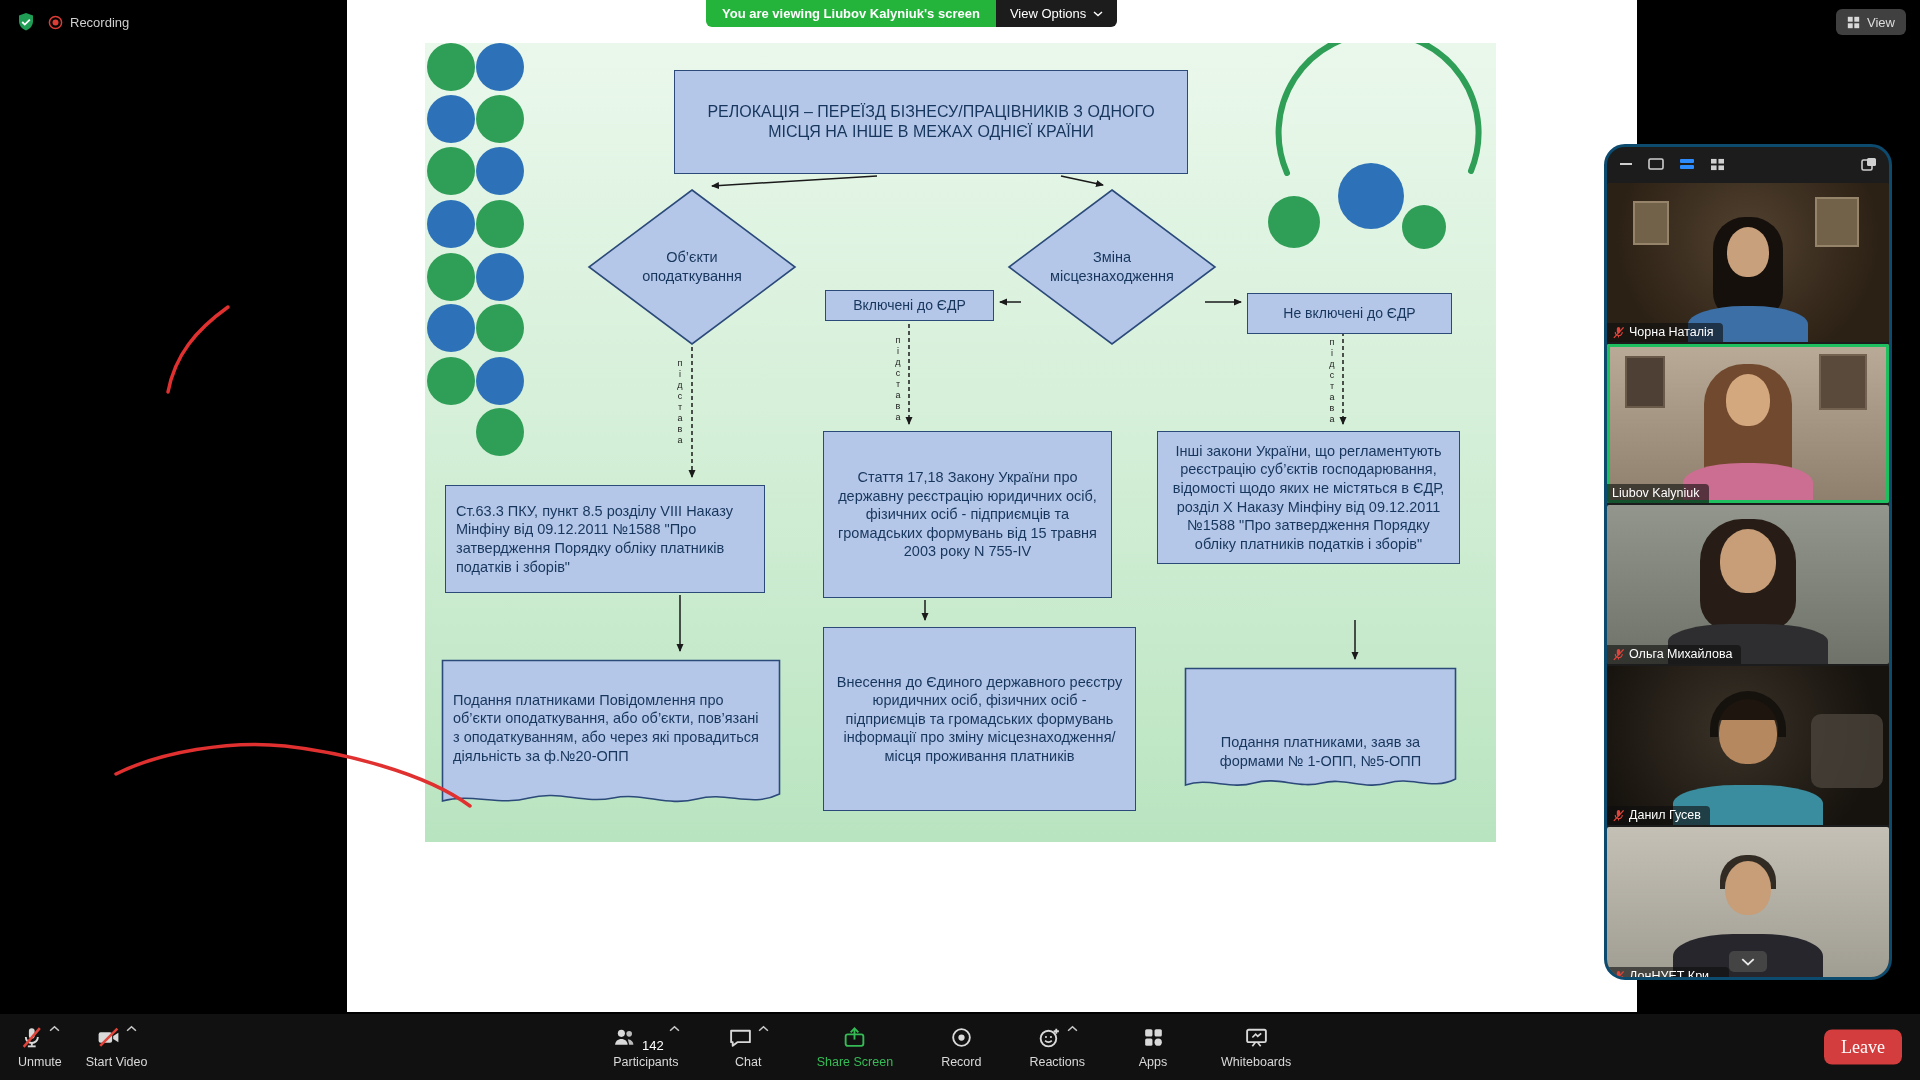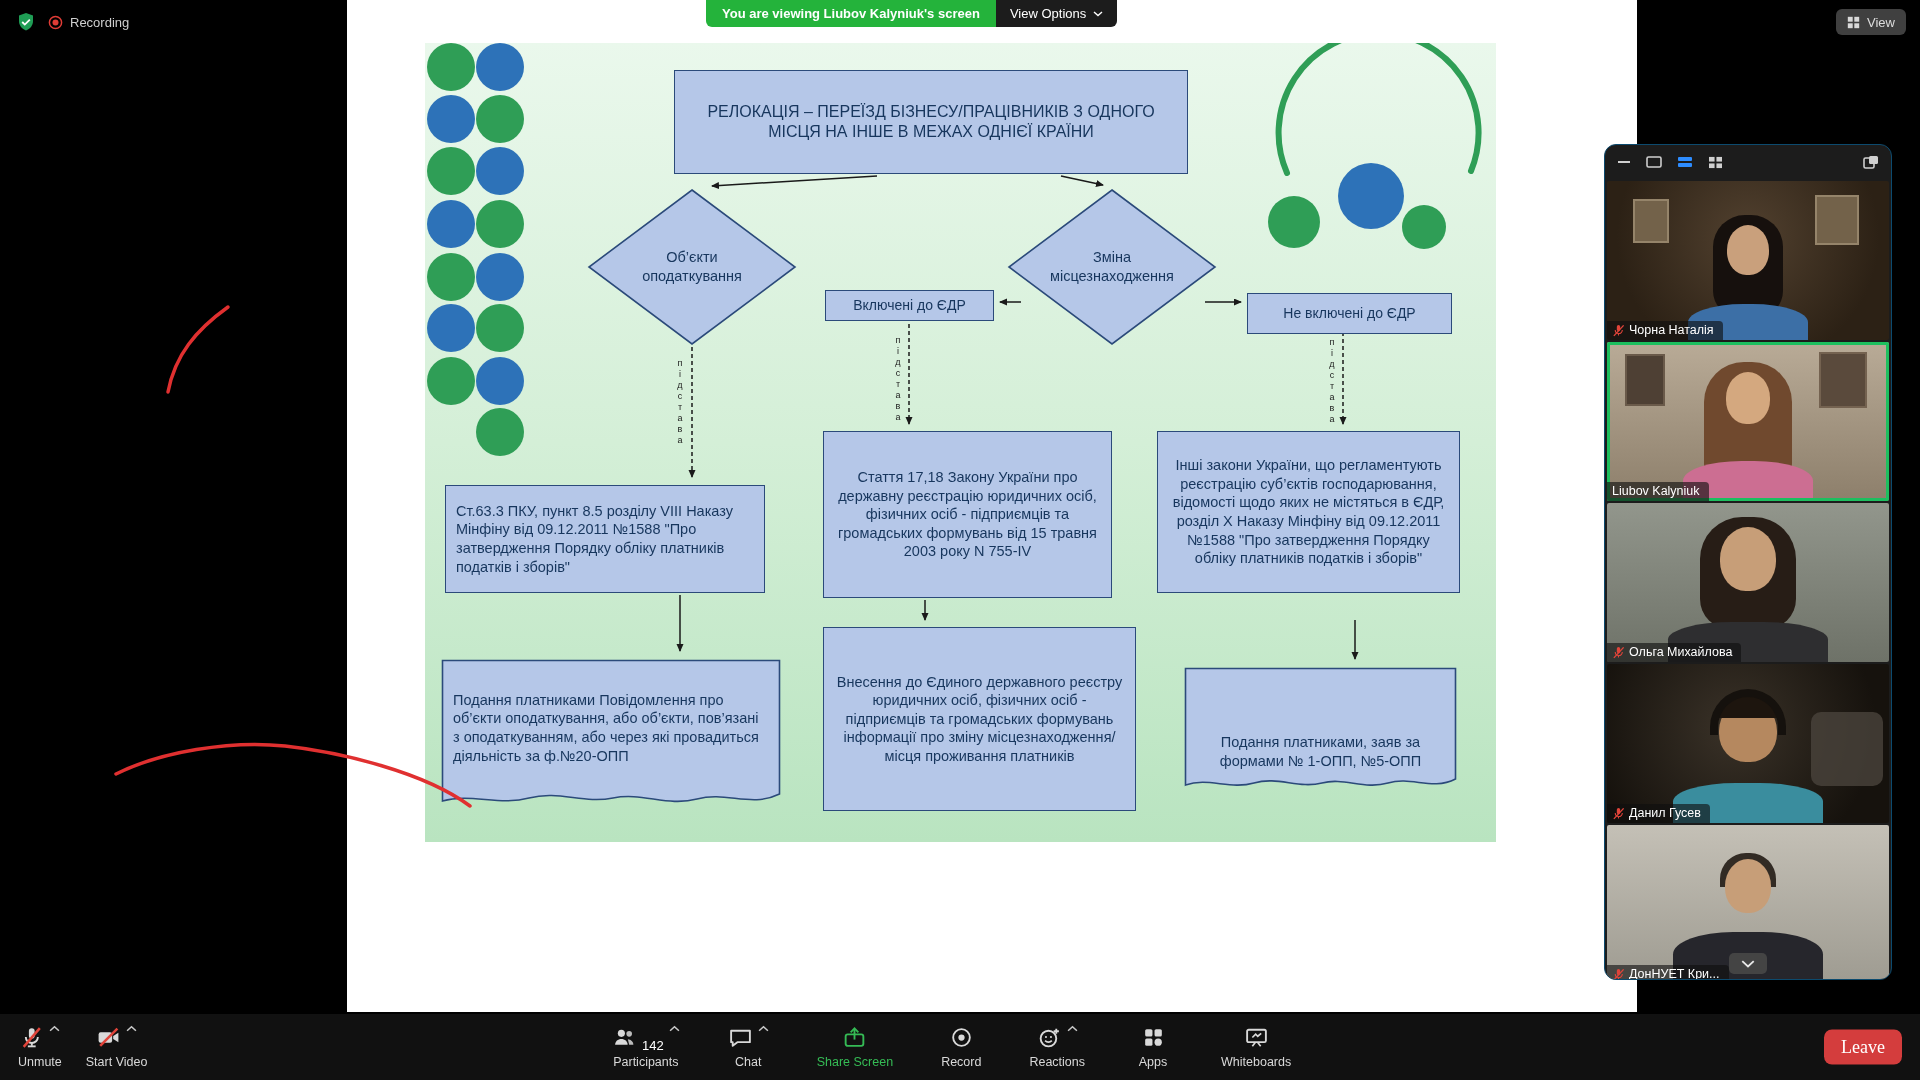--- a/index.html
+++ b/index.html
@@ -34,21 +34,21 @@
   .banner{position:absolute;left:706px;top:0;height:27px;display:flex;z-index:40}
   .banner-green{background:#24b33b;color:#fff;font-size:13px;font-weight:bold;
         display:flex;align-items:center;padding:0 16px;border-radius:0 0 0 6px}
   .banner-options{background:#1c1c1c;color:#fff;font-size:13px;display:flex;align-items:center;
         gap:7px;padding:0 14px;border-radius:0 0 6px 0;cursor:pointer}
   .view-btn{position:absolute;right:14px;top:9px;height:26px;background:#404040;border-radius:6px;
         color:#ddd;font-size:13px;display:flex;align-items:center;gap:7px;padding:0 11px;z-index:30;cursor:pointer}
 
   
   .panel{position:absolute;left:1604px;top:144px;width:288px;height:836px;background:#1c1c1c;
-         border:1px solid #0c4a6e;border-radius:12px;overflow:hidden;z-index:20}
+         border:3px solid #0c4a6e;border-radius:21px;overflow:hidden;z-index:20}
   .panel-header{height:34px;display:flex;align-items:center;padding:0 12px;gap:15px}
   .panel-header .spacer{flex:1}
   .ph-icon{display:flex;align-items:center;cursor:pointer}
   .tiles{display:flex;flex-direction:column}
   .tile{position:relative;width:282px;height:159px;margin:2px auto 0;overflow:hidden;border-radius:2px;cursor:pointer}
   .tile.active::after{content:"";position:absolute;inset:0;border:3px solid #1dbf5f;pointer-events:none}
   .p-hair,.p-head,.p-body{position:absolute;left:50%;transform:translateX(-50%)}
   .p-head{border-radius:50% 50% 46% 46%}
   .p-body{bottom:-4px}
   .frame{position:absolute;background:#73624a;border:2px solid #95846a}
@@ -160,21 +160,21 @@
     </svg>
     <svg class="doc-shape" style="left:759px;top:624px" width="273" height="131" viewBox="0 0 273 131">
       <path d="M1.5 1.5 H271.5 V112 C248 124 228 109 204 116 C180 123 160 110 138 116 C114 122 94 109 70 116 C46 123 24 110 1.5 118 Z" fill="#b5c7e8" stroke="#2b4a7a" stroke-width="1.6"></path>
     </svg>
 
     <div class="node title" style="left:249px;top:27px;width:514px;height:104px">РЕЛОКАЦІЯ – ПЕРЕЇЗД БІЗНЕСУ/ПРАЦІВНИКІВ З ОДНОГО МІСЦЯ НА ІНШЕ В МЕЖАХ ОДНІЄЇ КРАЇНИ</div>
     <div class="node small" style="left:400px;top:247px;width:169px;height:31px">Включені до ЄДР</div>
     <div class="node small" style="left:822px;top:250px;width:205px;height:41px">Не включені до ЄДР</div>
     <div class="node leftalign" style="left:20px;top:442px;width:320px;height:108px">Ст.63.3 ПКУ, пункт 8.5 розділу VIII Наказу Мінфіну від 09.12.2011 №1588 "Про затвердження Порядку обліку платників податків і зборів"</div>
     <div class="node" style="left:398px;top:388px;width:289px;height:167px">Стаття 17,18 Закону України про державну реєстрацію юридичних осіб, фізичних осіб - підприємців та громадських формувань від 15 травня 2003 року N 755-IV</div>
-    <div class="node" style="left:732px;top:388px;width:303px;height:162px">Інші закони України, що регламентують реєстрацію суб’єктів господарювання, відомості щодо яких не містяться в ЄДР, розділ X Наказу Мінфіну від 09.12.2011 №1588 "Про затвердження Порядку обліку платників податків і зборів"</div>
+    <div class="node" style="left:732px;top:388px;width:303px;height:133px">Інші закони України, що регламентують реєстрацію суб’єктів господарювання, відомості щодо яких не містяться в ЄДР, розділ X Наказу Мінфіну від 09.12.2011 №1588 "Про затвердження Порядку обліку платників податків і зборів"</div>
     <div class="node" style="left:398px;top:584px;width:313px;height:184px">Внесення до Єдиного державного реєстру юридичних осіб, фізичних осіб - підприємців та громадських формувань інформації про зміну місцезнаходження/місця проживання платників</div>
 
     <div class="overlay-text" style="left:192px;top:198px;width:150px;height:52px">Об’єкти оподаткування</div>
     <div class="overlay-text" style="left:612px;top:198px;width:150px;height:52px">Зміна місцезнаходження</div>
     <div class="overlay-text leftalign" style="left:28px;top:626px;width:316px;height:118px">Подання платниками Повідомлення про об’єкти оподаткування, або об’єкти, пов’язані з оподаткуванням, або через які провадиться діяльність за ф.№20-ОПП</div>
     <div class="overlay-text" style="left:774px;top:680px;width:243px;height:58px">Подання платниками, заяв за формами № 1-ОПП, №5-ОПП</div>
 
     <div class="basis-label" style="left:250px;top:315px">підстава</div>
     <div class="basis-label" style="left:468px;top:292px">підстава</div>
     <div class="basis-label" style="left:902px;top:294px">підстава</div>

